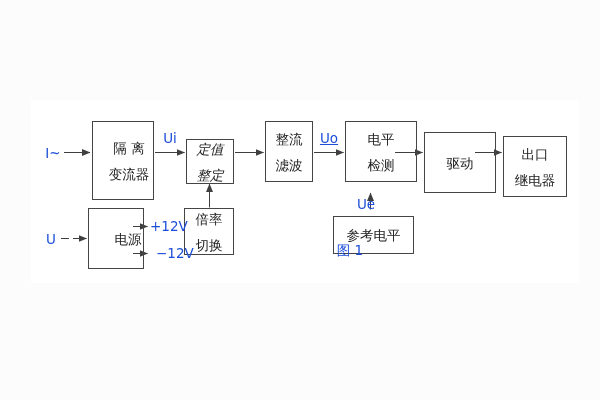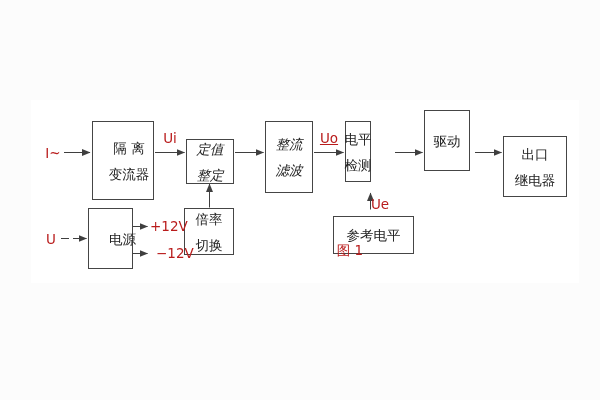--- a/index.html
+++ b/index.html
@@ -44,44 +44,44 @@
     color: #222222;
     font-size: 13.5px;
   }
   .bl {
     line-height: 14px;
     white-space: pre;
   }
   
   .b-isolation { left: 92px;  top: 121px; width: 62px; height: 79px; padding-left: 12px; }
   .b-setting   { left: 186px; top: 139px; width: 48px; height: 45px; font-style: italic; }
-  .b-rectify   { left: 265px; top: 121px; width: 48px; height: 72px; font-style: italic; }
-  .b-level     { left: 345px; top: 121px; width: 26px; height: 61px; }
-  .b-drive     { left: 424px; top: 110px; width: 46px; height: 61px; }
+  .b-rectify   { left: 265px; top: 121px; width: 48px; height: 61px; }
+  .b-level     { left: 345px; top: 121px; width: 72px; height: 61px; }
+  .b-drive     { left: 424px; top: 132px; width: 72px; height: 61px; }
   .b-relay     { left: 503px; top: 121px; width: 64px; height: 61px; margin-top: 15px; }
   
-  .b-power     { left: 88px;  top: 208px; width: 45px; height: 61px; padding-left: 24px; }
+  .b-power     { left: 88px;  top: 208px; width: 56px; height: 61px; padding-left: 24px; }
   .b-ratio     { left: 184px; top: 208px; width: 50px; height: 47px; }
   .b-ref       { left: 333px; top: 216px; width: 81px; height: 38px; }
 
   .lbl {
     position: absolute;
-    color: #b91c1c;
+    color: #1d4ed8;
     font-size: 13.5px;
     line-height: 14px;
     white-space: pre;
   }
   .lbl.center { transform: translate(-50%, -50%); }
   .lbl.vmid   { transform: translateY(-50%); text-align: center; }
 
   .l-i   { left: 53px;  top: 153px; }
   .l-u   { left: 51px;  top: 239px; }
   .l-ui  { left: 170px; top: 138px; }
   .l-uo  { left: 329px; top: 138px; text-decoration: underline; }
-  .l-ue  { left: 380px; top: 204px; }
+  .l-ue  { left: 366px; top: 204px; }
   .l-p12 { left: 150px; top: 226px; }
   .l-m12 { left: 156px; top: 253px; }
   .l-cap { left: 306px; top: 250px; margin-left: 44px; }
 </style>
 </head>
 <body>
 
 <div class="stage">
 
   <div class="panel"></div>

